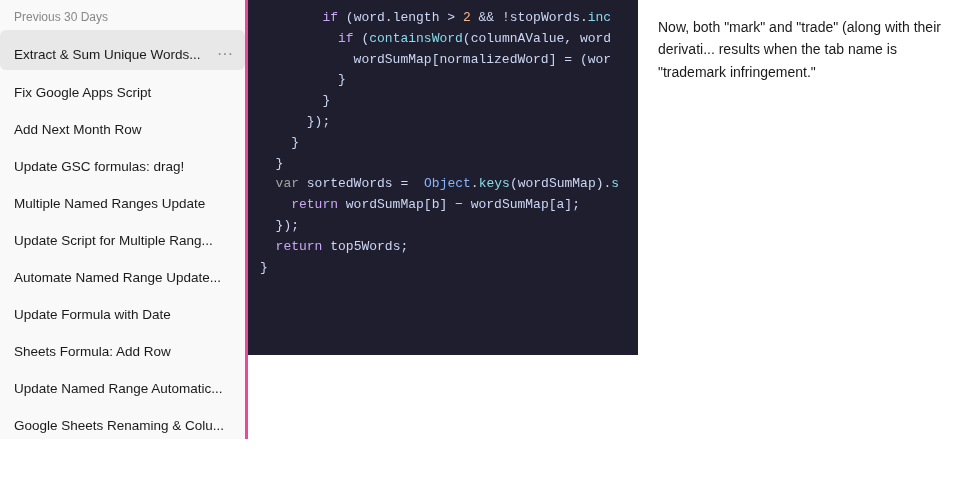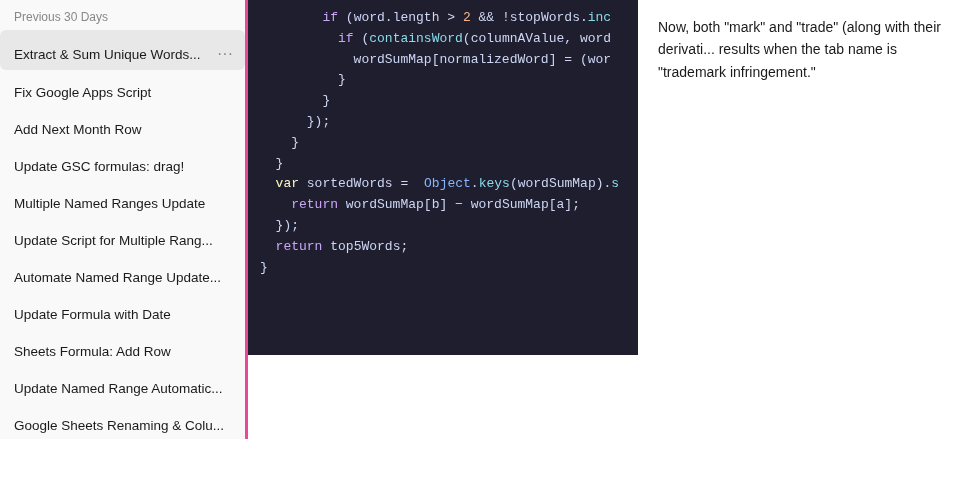--- a/index.html
+++ b/index.html
@@ -88,21 +88,21 @@
       flex: 1;
       padding: 16px 20px;
       font-size: 14px;
       color: #1a1a1a;
       overflow: hidden;
       line-height: 1.6;
     }
 
     
     .kw-if { color: #cba6f7; }
-    .kw-var { color: #fef9c3; }
+    .kw-var { color: #a3a3a3; }
     .kw-return { color: #cba6f7; }
     .obj { color: #89b4fa; margin-left: 8px; }
     .method { color: #89dceb; }
     .num { color: #fab387; }
     .prop { color: #cdd6f4; }
     .fn-name { color: #89dceb; }
     .op { color: #cdd6f4; }
     .punct { color: #cdd6f4; }
 
     .layout-right {

